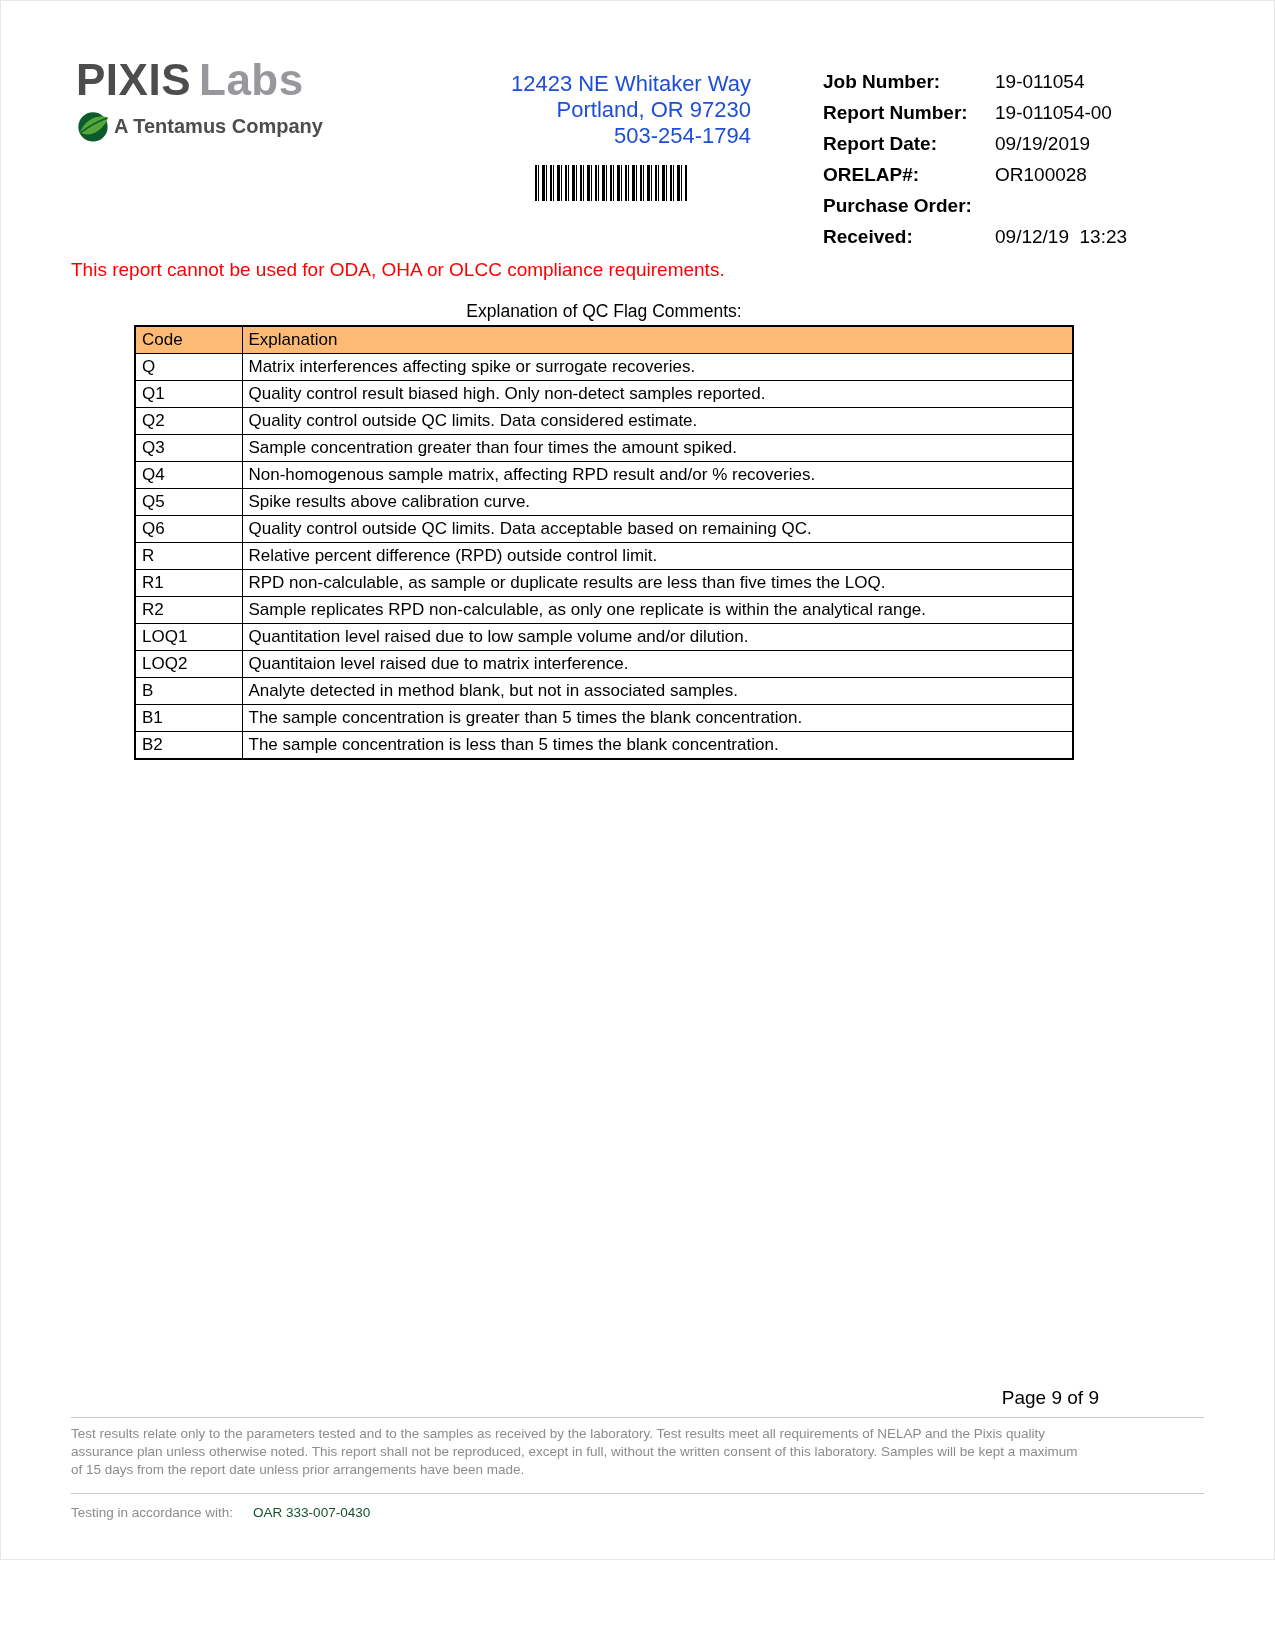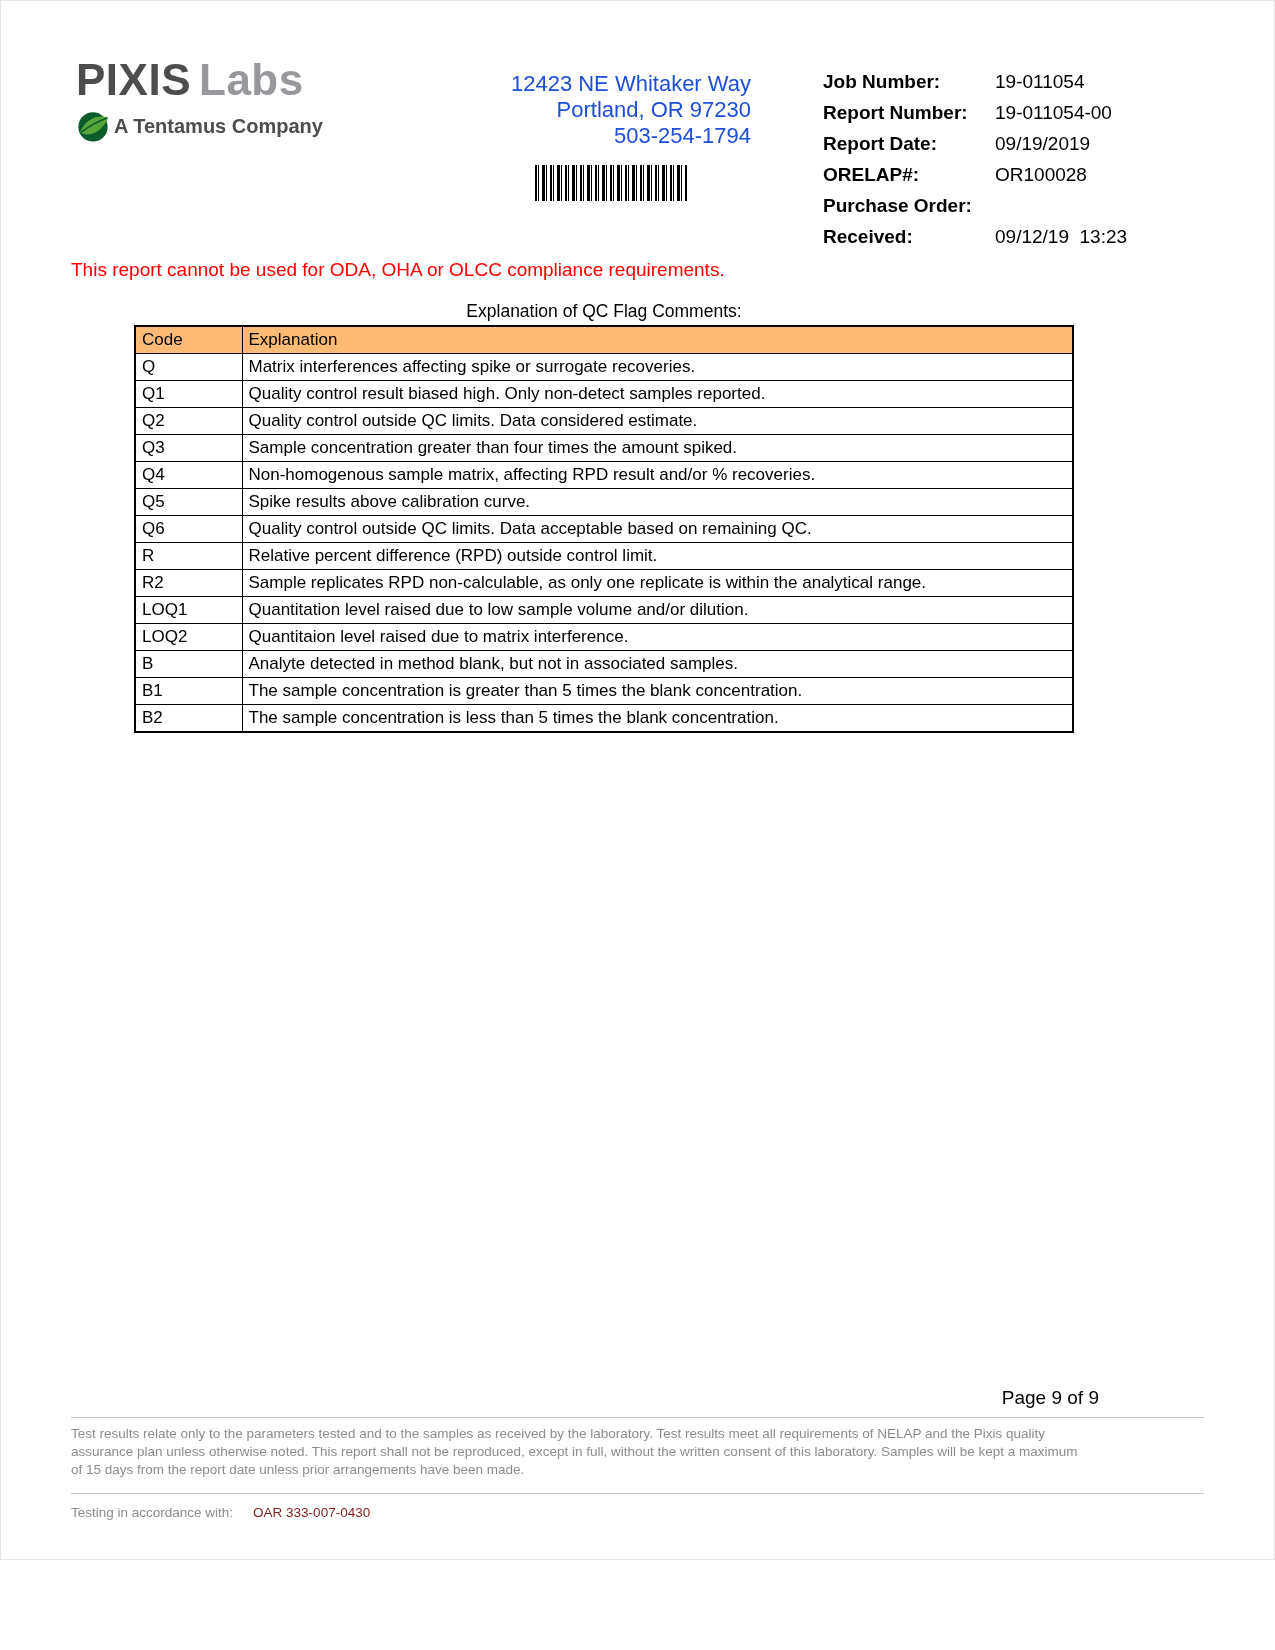--- a/index.html
+++ b/index.html
@@ -75,21 +75,21 @@
     font-size: 19px;
   }
   .rule { position: absolute; left: 70px; right: 70px; border-top: 1px solid #c9c9c9; }
   .rule-1 { top: 1416px; }
   .rule-2 { top: 1492px; }
   .disclaimer {
     position: absolute; top: 1424px; left: 70px; width: 1010px;
     font-size: 13.5px; line-height: 18px; color: #8c8c8c;
   }
   .testing { position: absolute; top: 1504px; left: 70px; font-size: 13.5px; color: #8c8c8c; }
-  .testing-value { margin-left: 20px; color: #7f1d1d; }
+  .testing-value { margin-left: 20px; color: #14532d; }
 </style>
 </head>
 <body>
 
 <div class="page">
 
   <div class="logo-block">
     <div class="logo-row">
       <span class="brand-primary">PIXIS</span><span class="brand-secondary">Labs</span>
     </div>
@@ -181,20 +181,24 @@
       </tr>
       <tr>
         <td>Q6</td>
         <td>Quality control outside QC limits. Data acceptable based on remaining QC.</td>
       </tr>
       <tr>
         <td>R</td>
         <td>Relative percent difference (RPD) outside control limit.</td>
       </tr>
       <tr>
+        <td>R1</td>
+        <td>RPD non-calculable, as sample or duplicate results are less than five times the LOQ.</td>
+      </tr>
+      <tr>
         <td>R2</td>
         <td>Sample replicates RPD non-calculable, as only one replicate is within the analytical range.</td>
       </tr>
       <tr>
         <td>LOQ1</td>
         <td>Quantitation level raised due to low sample volume and/or dilution.</td>
       </tr>
       <tr>
         <td>LOQ2</td>
         <td>Quantitaion level raised due to matrix interference.</td>

